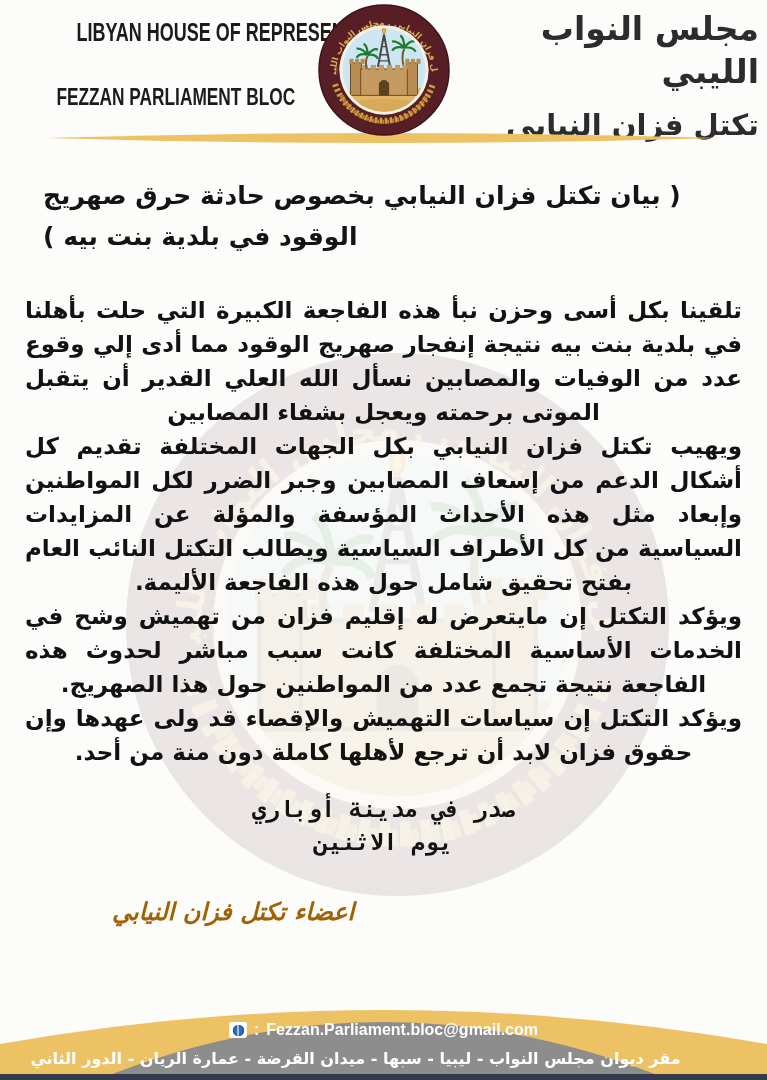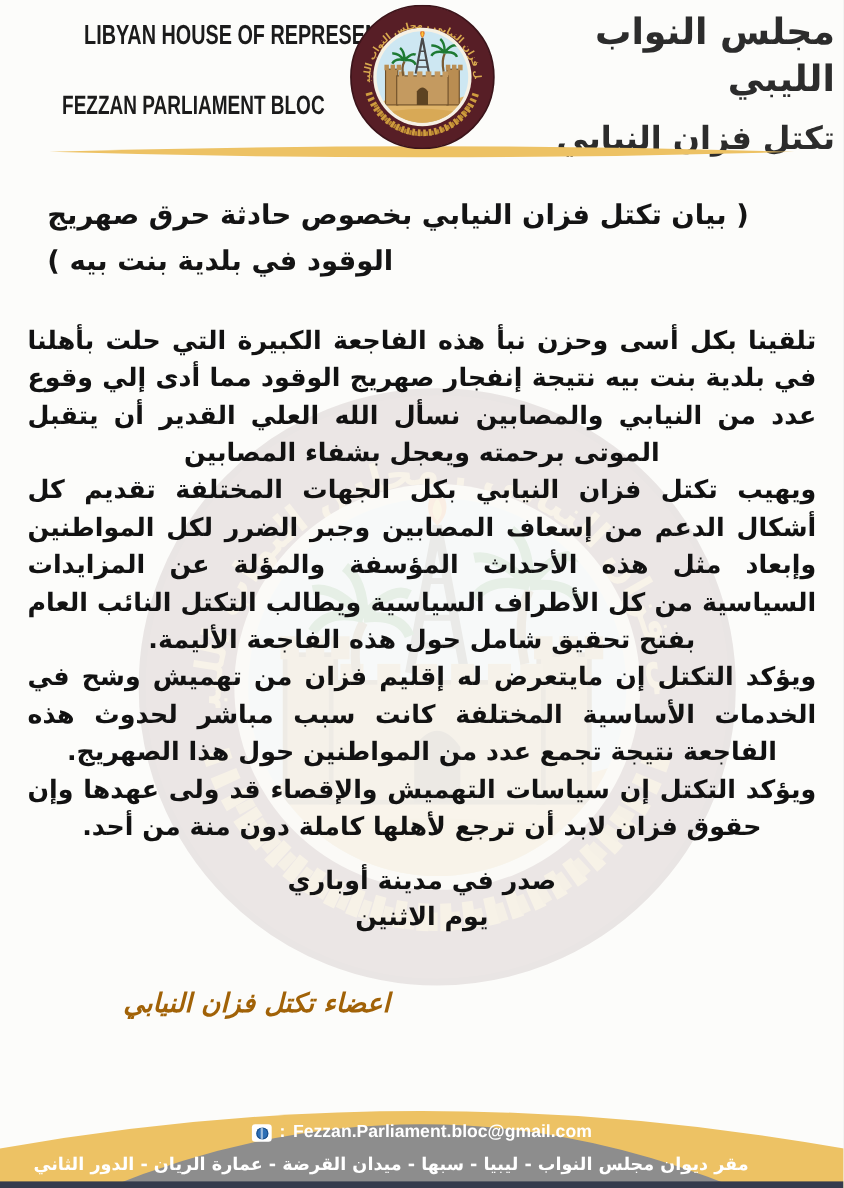--- a/index.html
+++ b/index.html
@@ -34,21 +34,21 @@
   }
   
   .watermark{position:absolute;left:125px;top:352px;width:545px;height:545px;opacity:.095;z-index:0;}
   .watermark svg{width:545px;height:545px;}
   
   .body-text{
     position:absolute;top:293px;left:25px;width:717px;z-index:2;
     direction:rtl;font-weight:700;font-size:23px;line-height:34px;color:#121212;
   }
   .body-text p{margin:0;text-align:justify;text-align-last:center;}
-  .issued{margin-top:16px;text-align:center;text-align-last:center;}
+  .issued{margin-top:26px;text-align:center;text-align-last:center;font-family:Liberation Mono, monospace;}
   .issued div{line-height:33px;}
   .signature{
     position:absolute;top:898px;left:112px;z-index:2;
     direction:rtl;font-weight:700;font-size:24px;color:#a16207;font-style:italic;
   }
   
   .footer{position:absolute;left:0;bottom:0;width:767px;height:95px;z-index:4;}
   .footer svg.arcs{position:absolute;left:0;top:0;width:767px;height:95px;}
   .email-row{
     position:absolute;left:0;top:36px;width:767px;display:flex;justify-content:center;align-items:center;gap:7px;
@@ -144,21 +144,21 @@
     </div>
   </div>
 
   <svg class="divider" viewBox="0 0 767 20" preserveAspectRatio="none">
     <path d="M 45,10 Q 383,0 722,10 Q 383,20 45,10 Z" fill="#edc264"></path>
   </svg>
 
   <div class="title">( بيان تكتل فزان النيابي بخصوص حادثة حرق صهريج الوقود في بلدية بنت بيه )</div>
 
   <div class="body-text">
-    <p>تلقينا بكل أسى وحزن نبأ هذه الفاجعة الكبيرة التي حلت بأهلنا في بلدية بنت بيه نتيجة إنفجار صهريج الوقود مما أدى إلي وقوع عدد من النيابي والمصابين نسأل الله العلي القدير أن يتقبل الموتى برحمته ويعجل بشفاء المصابين</p>
+    <p>تلقينا بكل أسى وحزن نبأ هذه الفاجعة الكبيرة التي حلت بأهلنا في بلدية بنت بيه نتيجة إنفجار صهريج الوقود مما أدى إلي وقوع عدد من الوفيات والمصابين نسأل الله العلي القدير أن يتقبل الموتى برحمته ويعجل بشفاء المصابين</p>
     <p>ويهيب تكتل فزان النيابي بكل الجهات المختلفة تقديم كل أشكال الدعم من إسعاف المصابين وجبر الضرر لكل المواطنين وإبعاد مثل هذه الأحداث المؤسفة والمؤلة عن المزايدات السياسية من كل الأطراف السياسية ويطالب التكتل النائب العام بفتح تحقيق شامل حول هذه الفاجعة الأليمة.</p>
     <p>ويؤكد التكتل إن مايتعرض له إقليم فزان من تهميش وشح في الخدمات الأساسية المختلفة كانت سبب مباشر لحدوث هذه الفاجعة نتيجة تجمع عدد من المواطنين حول هذا الصهريج.</p>
     <p>ويؤكد التكتل إن سياسات التهميش والإقصاء قد ولى عهدها وإن حقوق فزان لابد أن ترجع لأهلها كاملة دون منة من أحد.</p>
     <div class="issued">
       <div>صدر في مدينة أوباري</div>
       <div>يوم الاثنين</div>
     </div>
   </div>
 
   <div class="signature">اعضاء تكتل فزان النيابي</div>

